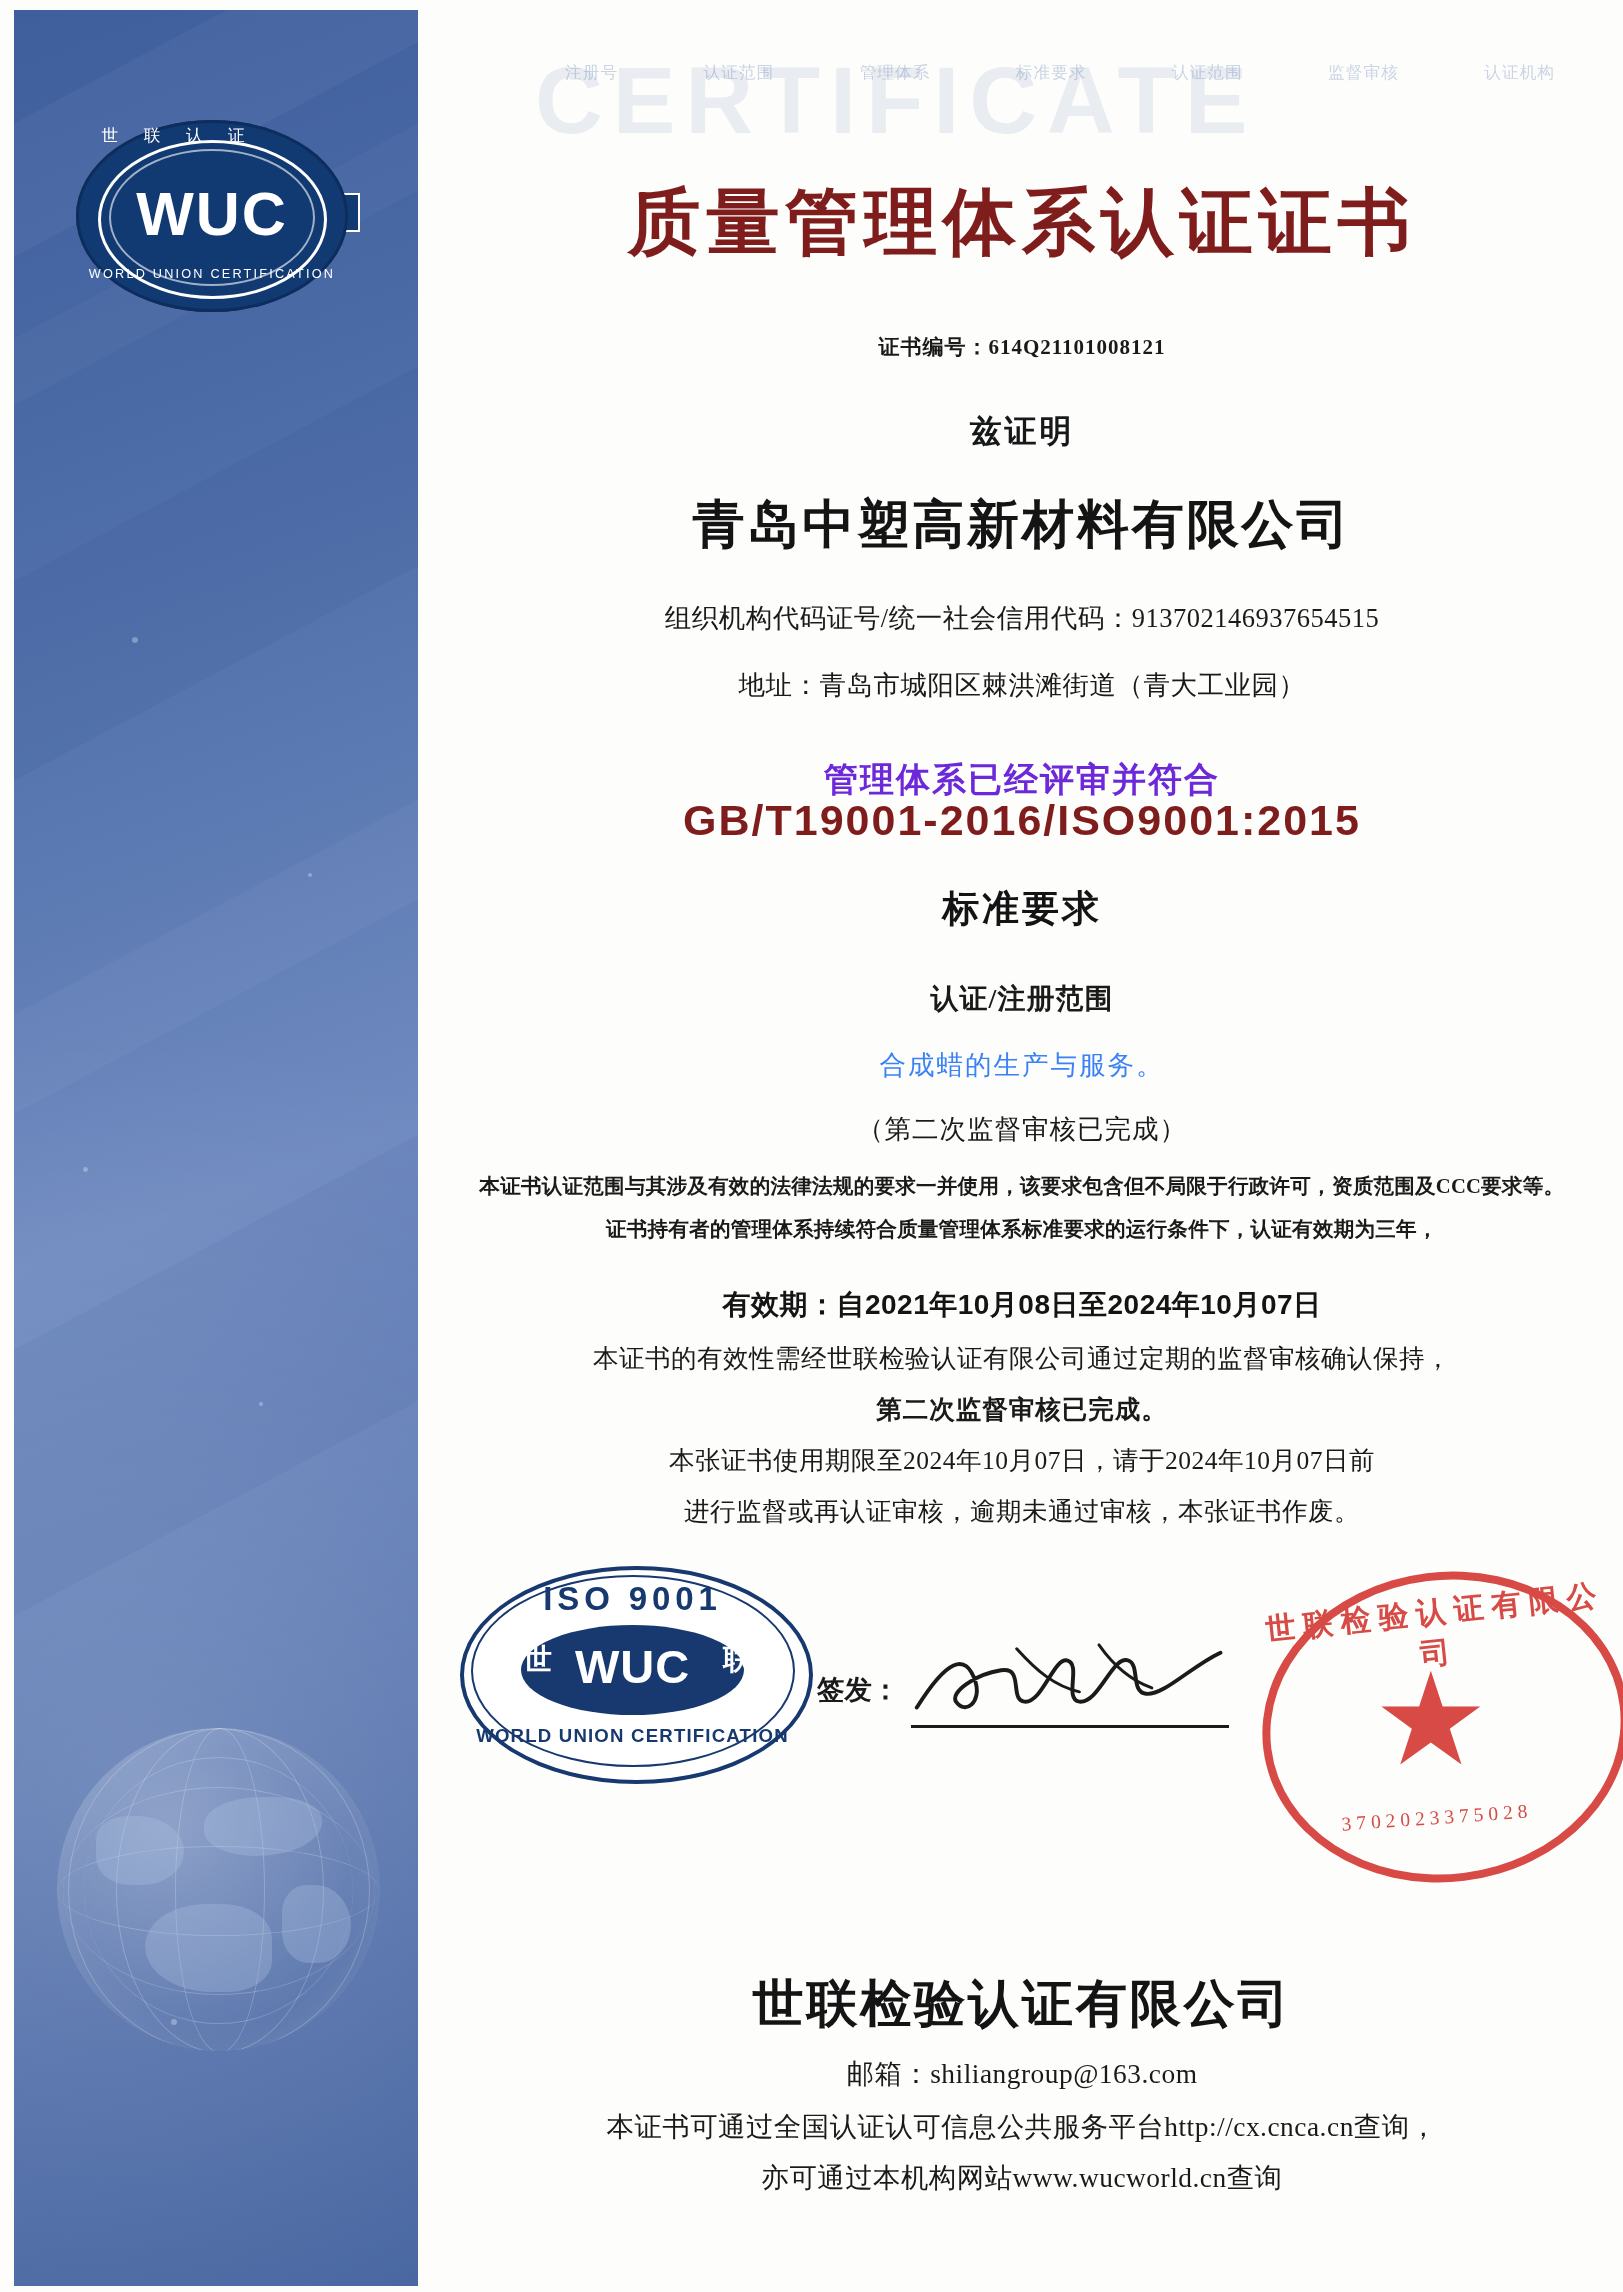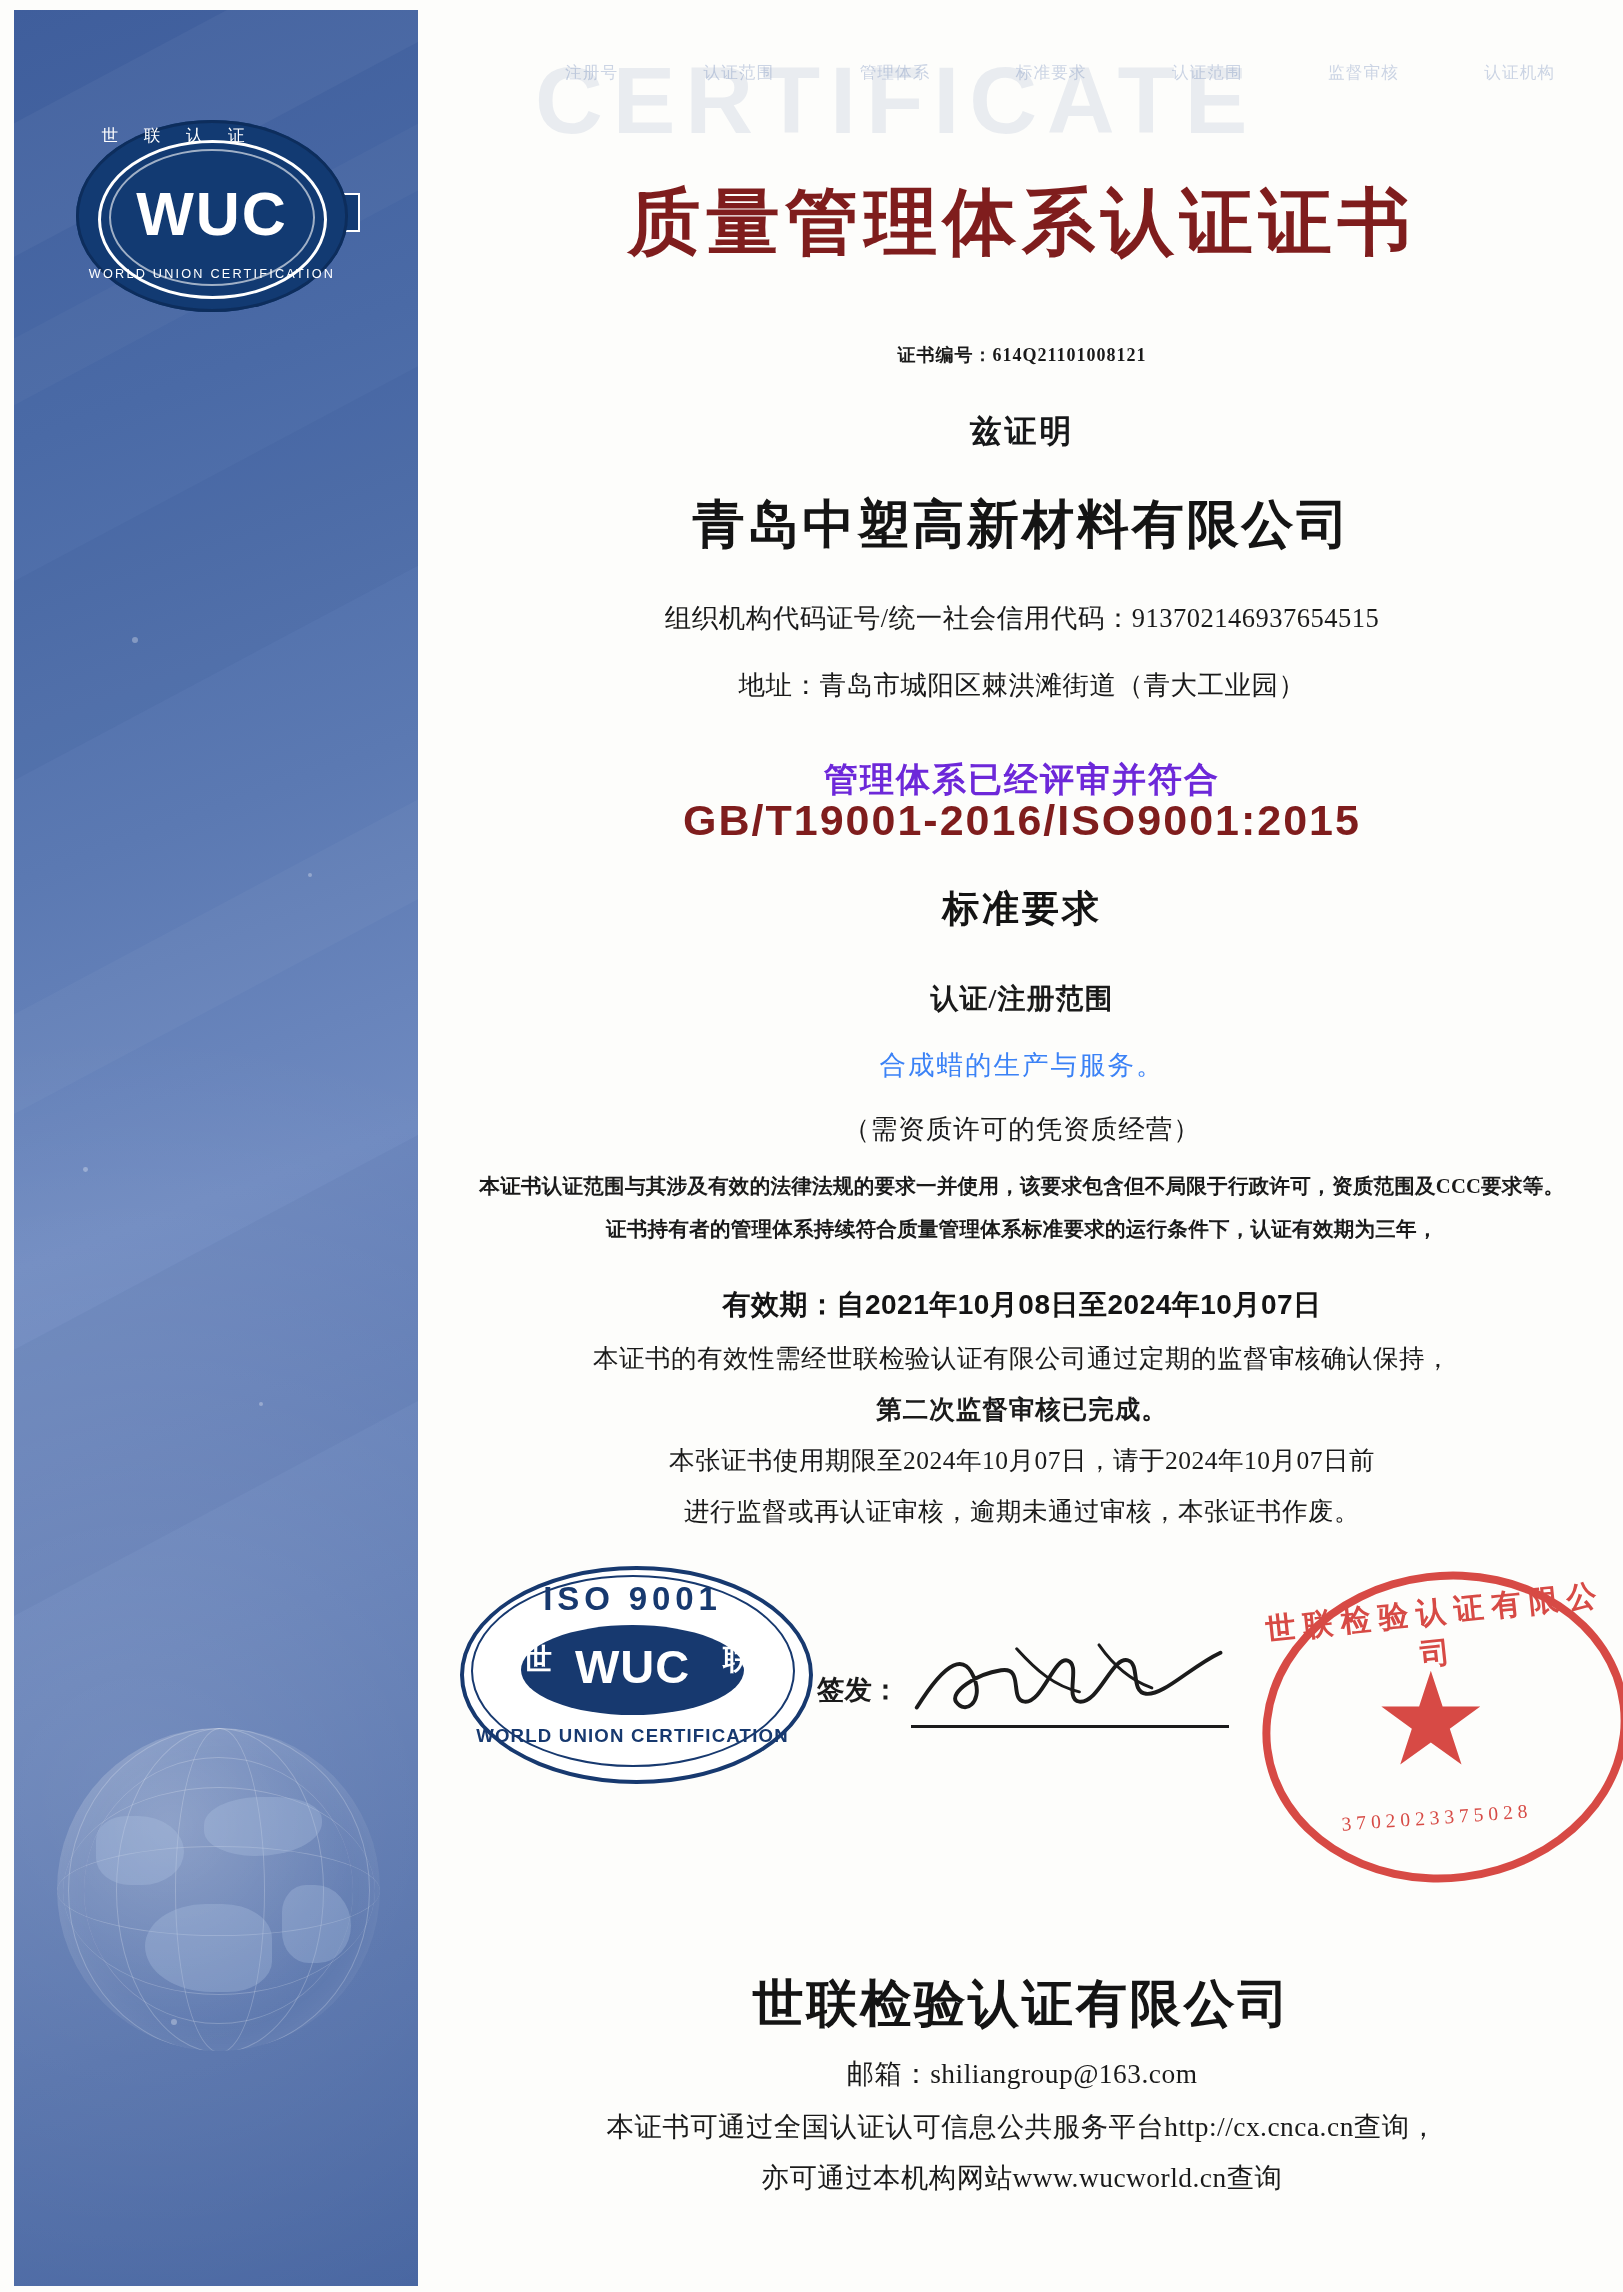--- a/index.html
+++ b/index.html
@@ -208,25 +208,24 @@
     font-family: "Liberation Sans", sans-serif;
     font-weight: bold;
     font-size: 73px;
     letter-spacing: 5.9px;
     color: #7f1d1d;
   }
   .cert-no {
     position: absolute;
     left: 0; top: 333px;
     width: 1202px;
-    font-size: 18px;
+    font-size: 21px;
     font-weight: bold;
     letter-spacing: 1px;
     color: #1a1a1a;
-    margin-top: 10px;
   }
   .hereby {
     position: absolute;
     left: 0; top: 410px;
     width: 1202px;
     font-family: "Liberation Sans", sans-serif;
     font-size: 32px;
     font-weight: bold;
     letter-spacing: 2.9px;
     color: #17181a;
@@ -629,21 +628,21 @@
     <div class="cert-no">证书编号：614Q21101008121</div>
     <div class="hereby">兹证明</div>
     <div class="company">青岛中塑高新材料有限公司</div>
     <div class="code-line">组织机构代码证号/统一社会信用代码：913702146937654515</div>
     <div class="addr-line">地址：青岛市城阳区棘洪滩街道（青大工业园）</div>
     <div class="conform">管理体系已经评审并符合</div>
     <div class="standard">GB/T19001-2016/ISO9001:2015</div>
     <div class="standard-req">标准要求</div>
     <div class="scope-label">认证/注册范围</div>
     <div class="scope-text">合成蜡的生产与服务。</div>
-    <div class="scope-note">（需资质许可的凭资质经营）</div>
+    <div class="scope-note">（第二次监督审核已完成）</div>
     <div class="fine1">本证书认证范围与其涉及有效的法律法规的要求一并使用，该要求包含但不局限于行政许可，资质范围及CCC要求等。</div>
     <div class="fine2">证书持有者的管理体系持续符合质量管理体系标准要求的运行条件下，认证有效期为三年，</div>
     <div class="valid">有效期：自2021年10月08日至2024年10月07日</div>
     <div class="valid-note">本证书的有效性需经世联检验认证有限公司通过定期的监督审核确认保持，</div>
     <div class="surv">第二次监督审核已完成。</div>
     <div class="useterm">本张证书使用期限至2024年10月07日，请于2024年10月07日前</div>
     <div class="useterm2">进行监督或再认证审核，逾期未通过审核，本张证书作废。</div>
 
     <div class="iso-logo">
       <div class="oval"></div>

